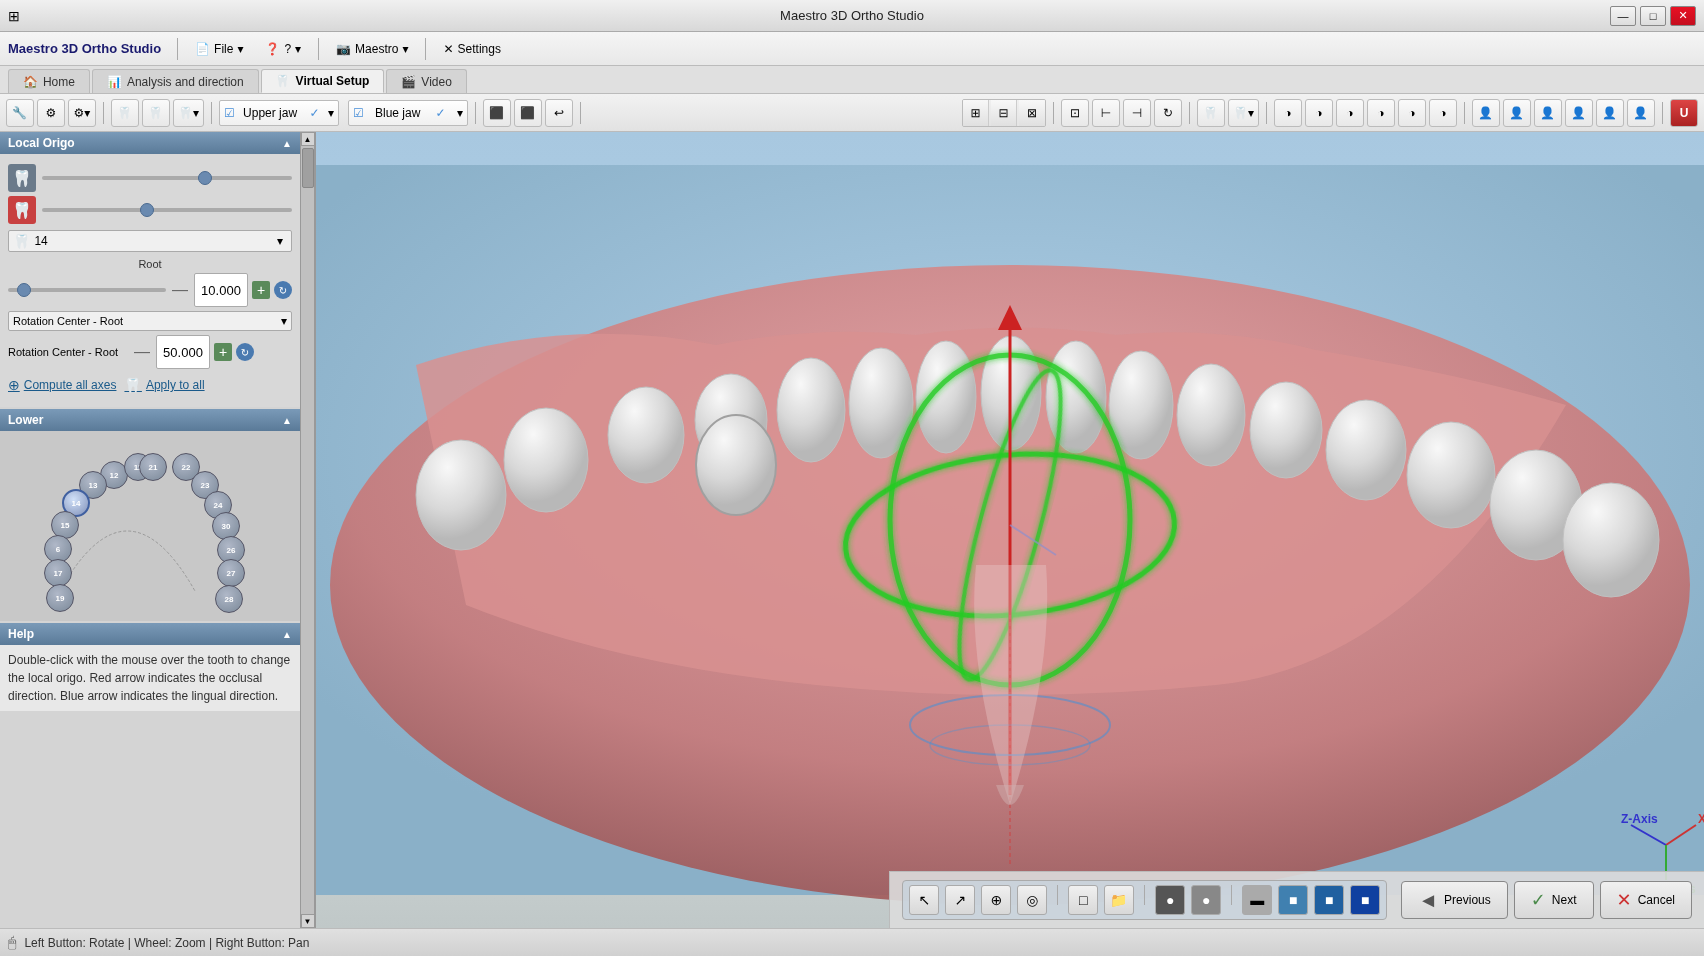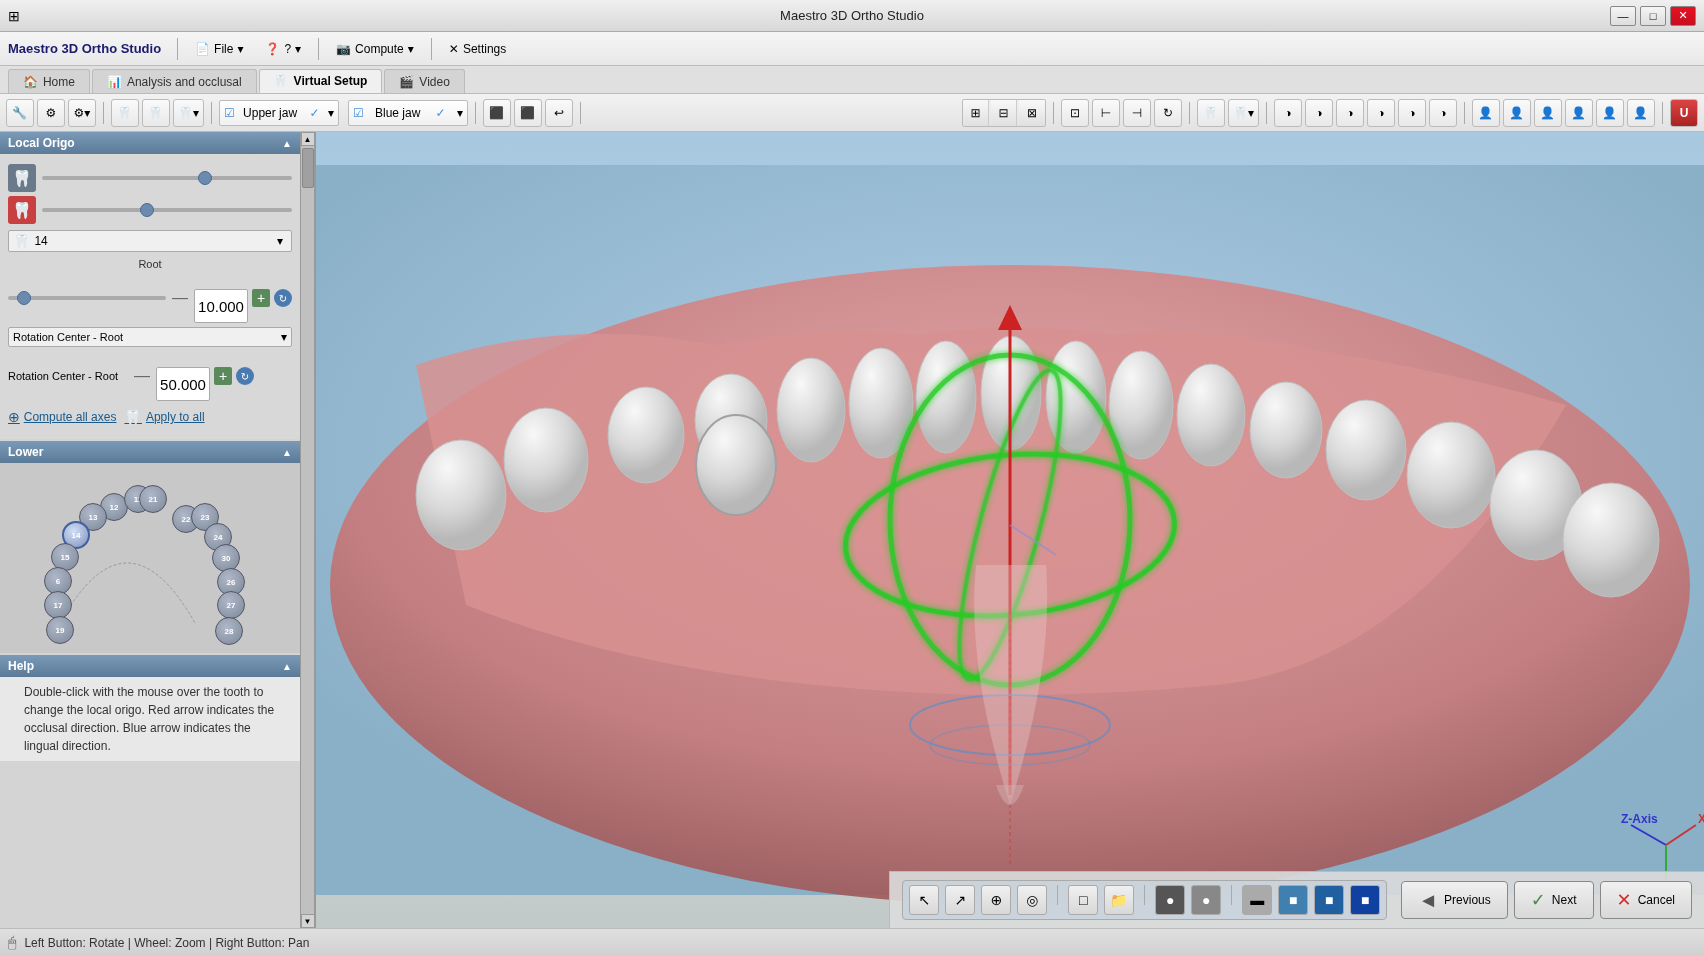--- a/index.html
+++ b/index.html
@@ -100,21 +100,21 @@
     .slider-thumb { width: 14px; height: 14px; background: #6a8ab0; border-radius: 50%; border: 1px solid #4a6a90; position: absolute; top: -5px; cursor: grab; }
     .tooth-selector {
       display: flex; align-items: center; gap: 4px; margin: 6px 0;
       border: 1px solid #aaa; border-radius: 2px; background: #f0f0f0; padding: 2px 4px;
     }
     .tooth-num { flex: 1; font-size: 12px; }
     .dropdown-arrow-btn { padding: 0 4px; cursor: pointer; }
     .root-label { font-size: 11px; color: #333; text-align: center; margin: 2px 0; }
     .value-row { display: flex; align-items: center; gap: 4px; margin: 3px 0; }
     .value-slider { flex: 1; height: 4px; background: #aaa; border-radius: 2px; position: relative; cursor: pointer; }
-    .value-input { width: 54px; height: 20px; border: 1px solid #aaa; border-radius: 2px; background: #fff; text-align: center; font-size: 15px; padding: 16px 2px; margin-top: 16px; }
+    .value-input { width: 54px; height: 20px; border: 1px solid #aaa; border-radius: 2px; background: #fff; text-align: center; font-size: 13px; padding: 16px 2px; }
     .value-plus { width: 18px; height: 18px; background: #5a8a5a; color: white; border-radius: 2px; display: flex; align-items: center; justify-content: center; cursor: pointer; font-size: 14px; }
     .value-reset { width: 18px; height: 18px; background: #4a7ab0; color: white; border-radius: 50%; display: flex; align-items: center; justify-content: center; cursor: pointer; font-size: 10px; }
 
     
     .rot-dropdown {
       display: flex; align-items: center; gap: 4px; margin: 4px 0;
       border: 1px solid #aaa; border-radius: 2px; background: #f0f0f0; padding: 2px 4px;
     }
     .rot-label { flex: 1; font-size: 11px; }
     .rot-value-row { display: flex; align-items: center; gap: 4px; margin: 3px 0; }
@@ -136,21 +136,21 @@
     }
     .tooth-circle {
       width: 28px; height: 28px; border-radius: 50%;
       background: radial-gradient(circle at 40% 35%, #b0b8c8, #7a8898);
       border: 1px solid #556; display: flex; align-items: center; justify-content: center;
       font-size: 9px; color: white; font-weight: bold; position: absolute; cursor: pointer;
     }
     .tooth-circle.selected { background: radial-gradient(circle at 40% 35%, #d0e0f8, #8090b8); border: 2px solid #4060a0; }
 
     
-    .help-body { padding: 6px 24px; background: #e8e8e8; font-size: 11px; line-height: 1.5; color: #333; min-height: 60px; }
+    .help-body { padding: 6px 8px; background: #e8e8e8; font-size: 11px; line-height: 1.5; color: #333; min-height: 60px; }
 
     
     .viewport { flex: 1; position: relative; overflow: hidden; background: #87b8d0; }
     .viewport-3d {
       width: 100%; height: 100%;
       background: linear-gradient(to bottom, #a8c8e0 0%, #b0d0e8 30%, #c8dce8 60%, #d0d8d8 80%, #c0c8c8 100%);
       position: relative;
     }
 
     
@@ -226,38 +226,38 @@
     <span>▾</span>
   </div>
   <div class="menu-item">
     <span>❓</span>
     <span>?</span>
     <span>▾</span>
   </div>
   <div class="separator-v"></div>
   <div class="menu-item">
     <span>📷</span>
-    <span>Compute</span>
+    <span>Maestro</span>
     <span>▾</span>
   </div>
   <div class="separator-v"></div>
   <div class="menu-item">
     <span>✕</span>
     <span>Settings</span>
   </div>
 </div>
 
 <div class="nav-tabs">
   <div class="nav-tab">
     <span>🏠</span>
     <span>Home</span>
   </div>
   <div class="nav-tab">
     <span>📊</span>
-    <span>Analysis and occlusal</span>
+    <span>Analysis and direction</span>
   </div>
   <div class="nav-tab active">
     <span>🦷</span>
     <span>Virtual Setup</span>
   </div>
   <div class="nav-tab">
     <span>🎬</span>
     <span>Video</span>
   </div>
 </div>
@@ -408,21 +408,21 @@
             <div style="position:relative;width:255px;height:175px">
               <div class="tooth-circle" style="left:92px;top:22px">
                   <span class="mini-tooth">12</span>
                 </div>
               <div class="tooth-circle" style="left:116px;top:14px">
                   <span class="mini-tooth">11</span>
                 </div>
               <div class="tooth-circle" style="left:131px;top:14px">
                   <span class="mini-tooth">21</span>
                 </div>
-              <div class="tooth-circle" style="left:164px;top:34px">
+              <div class="tooth-circle" style="left:164px;top:14px">
                   <span class="mini-tooth">22</span>
                 </div>
               <div class="tooth-circle" style="left:71px;top:32px">
                   <span class="mini-tooth">13</span>
                 </div>
               <div class="tooth-circle" style="left:183px;top:32px">
                   <span class="mini-tooth">23</span>
                 </div>
               <div class="tooth-circle selected" style="left:54px;top:50px">
                   <span class="mini-tooth">14</span>

